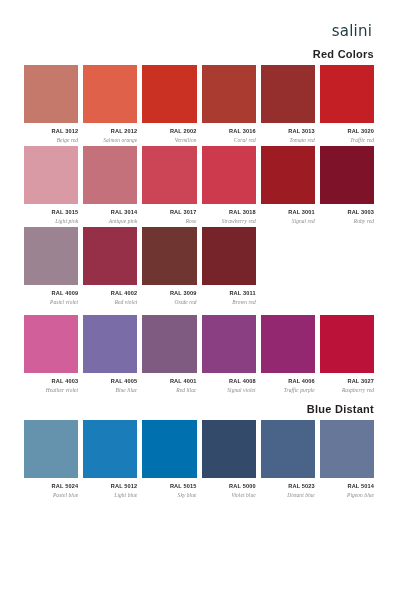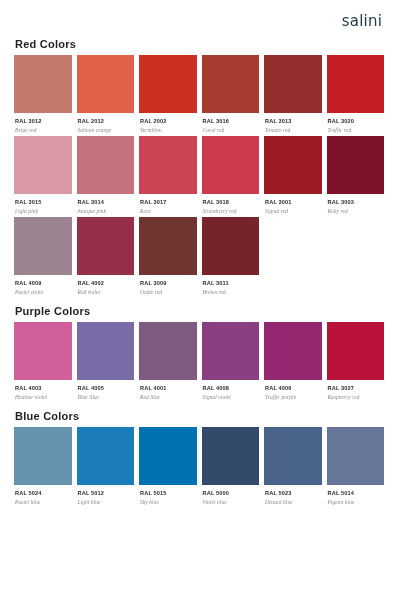--- a/index.html
+++ b/index.html
@@ -13,21 +13,22 @@
     height: 600px;
     background: #ffffff;
     font-family: "Liberation Sans", sans-serif;
     overflow: hidden;
   }
   .page {
     position: relative;
     width: 398px;
     height: 600px;
     background: #ffffff;
-    padding: 0;
+    padding: 10px;
+    text-align: right;
   }
   
   .page-header {
     height: 38px;
     display: flex;
     align-items: center;
     justify-content: flex-end;
     padding: 0 16px 0 0;
   }
   .brand-logo {
@@ -237,21 +238,20 @@
           <div class="swatch-cell is-empty">
             <div class="swatch-chip empty"></div>
             <div class="swatch-meta">
               <div class="swatch-code"></div>
               <div class="swatch-name"></div>
             </div>
           </div>
         </div>
       </div>
       <div class="section">
-        <div class="section-title">Purple Colors</div>
         <div class="swatch-row">
           <div class="swatch-cell">
             <div class="swatch-chip" style="background-color: rgb(209, 96, 154);"></div>
             <div class="swatch-meta">
               <div class="swatch-code">RAL 4003</div>
               <div class="swatch-name">Heather violet</div>
             </div>
           </div>
           <div class="swatch-cell">
             <div class="swatch-chip" style="background-color: rgb(122, 108, 166);"></div>
@@ -284,21 +284,21 @@
           <div class="swatch-cell">
             <div class="swatch-chip" style="background-color: rgb(187, 18, 57);"></div>
             <div class="swatch-meta">
               <div class="swatch-code">RAL 3027</div>
               <div class="swatch-name">Raspberry red</div>
             </div>
           </div>
         </div>
       </div>
       <div class="section">
-        <div class="section-title">Blue Colors</div>
+        <div class="section-title">Blue Distant</div>
         <div class="swatch-row">
           <div class="swatch-cell">
             <div class="swatch-chip" style="background-color: rgb(101, 147, 174);"></div>
             <div class="swatch-meta">
               <div class="swatch-code">RAL 5024</div>
               <div class="swatch-name">Pastel blue</div>
             </div>
           </div>
           <div class="swatch-cell">
             <div class="swatch-chip" style="background-color: rgb(26, 124, 185);"></div>

